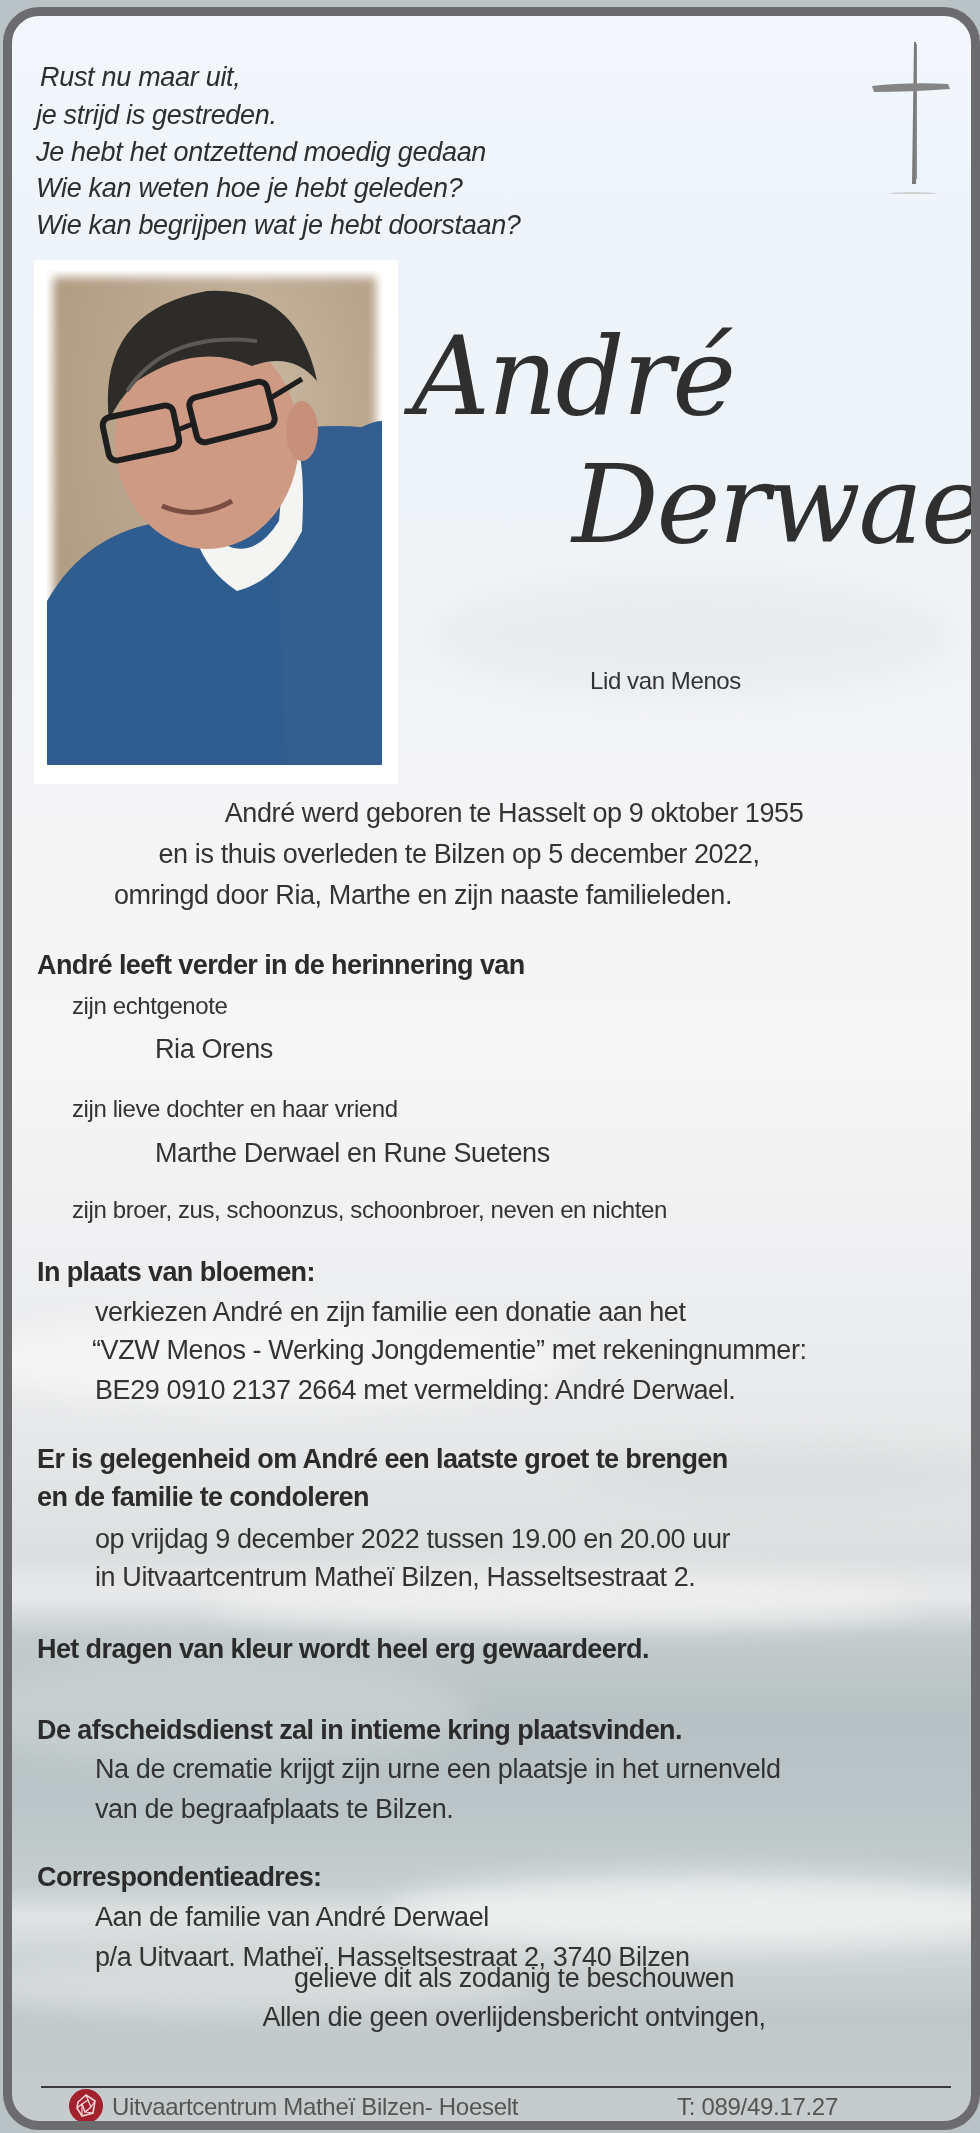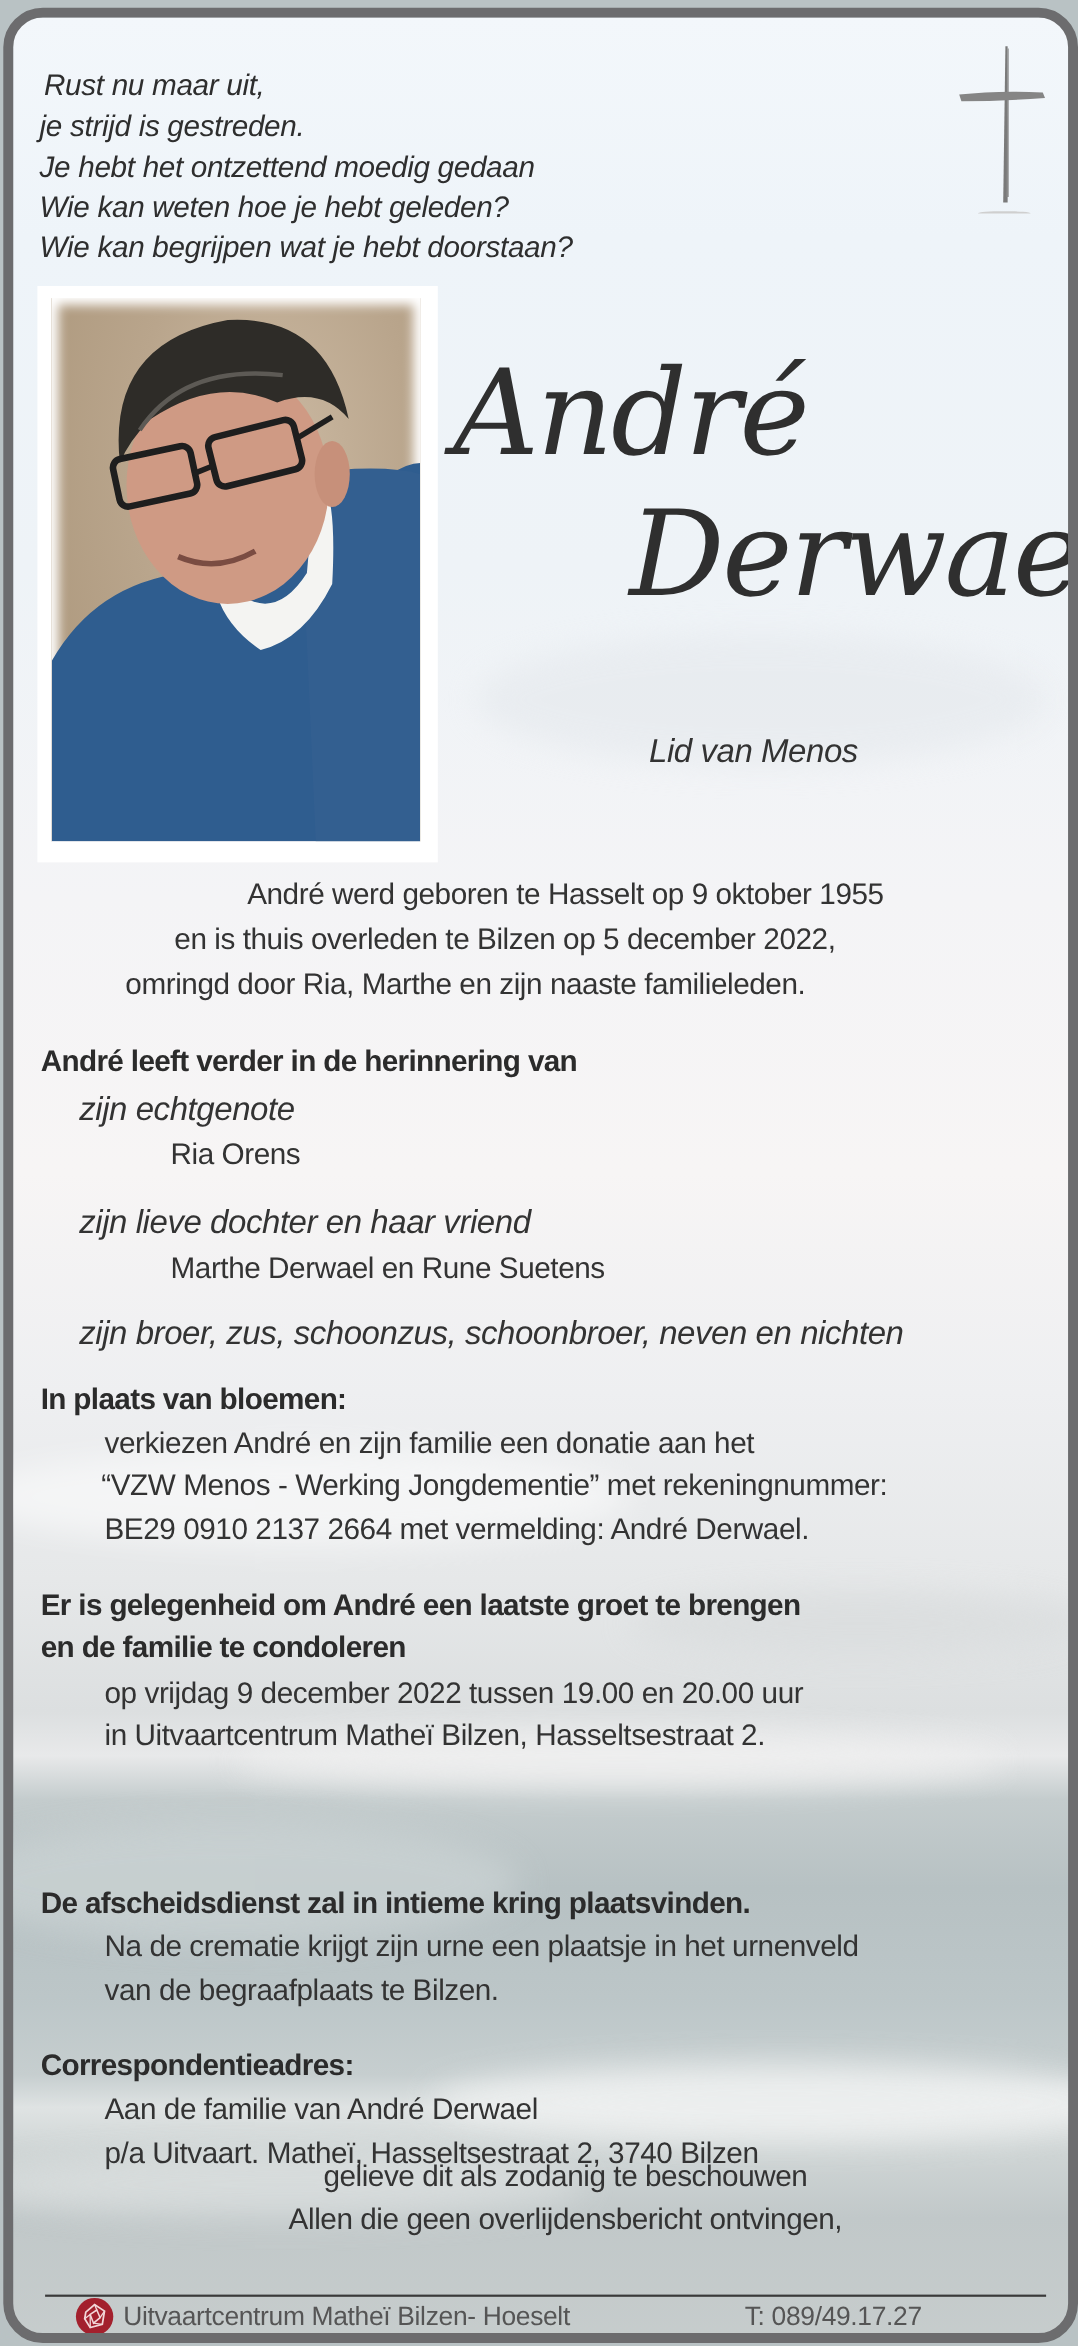--- a/index.html
+++ b/index.html
@@ -35,21 +35,21 @@
         #c1c8c9 2000px,
         #c7cdcd 2123px);
     padding-left: 24px;
   }
   .cloud { position: absolute; border-radius: 50%; filter: blur(14px); }
   .abs { position: absolute; white-space: nowrap; }
   .poem { font-style: italic; font-size: 27px; color: #2e2e2e; letter-spacing: -0.3px; }
   .name { font-family: "DejaVu Serif", "Liberation Serif", serif; font-style: italic; font-size: 108px; color: #2f2f2f; letter-spacing: -2px; }
   .body { font-size: 27px; color: #333; letter-spacing: -0.4px; margin-left: 23px; }
   .bold { font-weight: bold; font-size: 27px; color: #2b2b2b; letter-spacing: -0.6px; }
-  .ital { font-style: italic; font-size: 30px; color: #333; letter-spacing: -0.4px; text-align: center; }
+  .ital { font-size: 24px; color: #333; letter-spacing: -0.4px; text-align: center; }
   .center { text-align: center; }
   .photo-frame {
     position: absolute; left: 22px; top: 244px; width: 364px; height: 524px;
     background: #ffffff;
   }
   .photo {
     position: absolute; left: 13px; top: 11px; width: 335px; height: 494px;
     overflow: hidden;
     background: radial-gradient(ellipse at 60% 30%, #cbb9a2 0%, #b9a58c 45%, #a99478 100%);
     box-shadow: 0 0 10px 6px #fff inset;
@@ -130,20 +130,21 @@
   <div class="abs bold" style="left:25px;top:1241px">In plaats van bloemen:</div>
   <div class="abs body" style="left:60px;top:1281px">verkiezen André en zijn familie een donatie aan het</div>
   <div class="abs body" style="left:57px;top:1319px">“VZW Menos - Werking Jongdementie” met rekeningnummer:</div>
   <div class="abs body" style="left:60px;top:1359px">BE29 0910 2137 2664 met vermelding: André Derwael.</div>
 
   <div class="abs bold" style="left:25px;top:1428px">Er is gelegenheid om André een laatste groet te brengen</div>
   <div class="abs bold" style="left:25px;top:1466px">en de familie te condoleren</div>
   <div class="abs body" style="left:60px;top:1508px">op vrijdag 9 december 2022 tussen 19.00 en 20.00 uur</div>
   <div class="abs body" style="left:60px;top:1546px">in Uitvaartcentrum Matheï Bilzen, Hasseltsestraat 2.</div>
 
+  <div class="abs bold" style="left:25px;top:1618px">Het dragen van kleur wordt heel erg gewaardeerd.</div>
 
   <div class="abs bold" style="left:25px;top:1699px">De afscheidsdienst zal in intieme kring plaatsvinden.</div>
   <div class="abs body" style="left:60px;top:1738px">Na de crematie krijgt zijn urne een plaatsje in het urnenveld</div>
   <div class="abs body" style="left:60px;top:1778px">van de begraafplaats te Bilzen.</div>
 
   <div class="abs bold" style="left:25px;top:1846px">Correspondentieadres:</div>
   <div class="abs body" style="left:60px;top:1886px">Aan de familie van André Derwael</div>
   <div class="abs body" style="left:60px;top:1926px">p/a Uitvaart. Matheï, Hasseltsestraat 2, 3740 Bilzen</div>
 
   <div class="abs body center" style="left:0;width:958px;top:1986px">Allen die geen overlijdensbericht ontvingen,</div>

